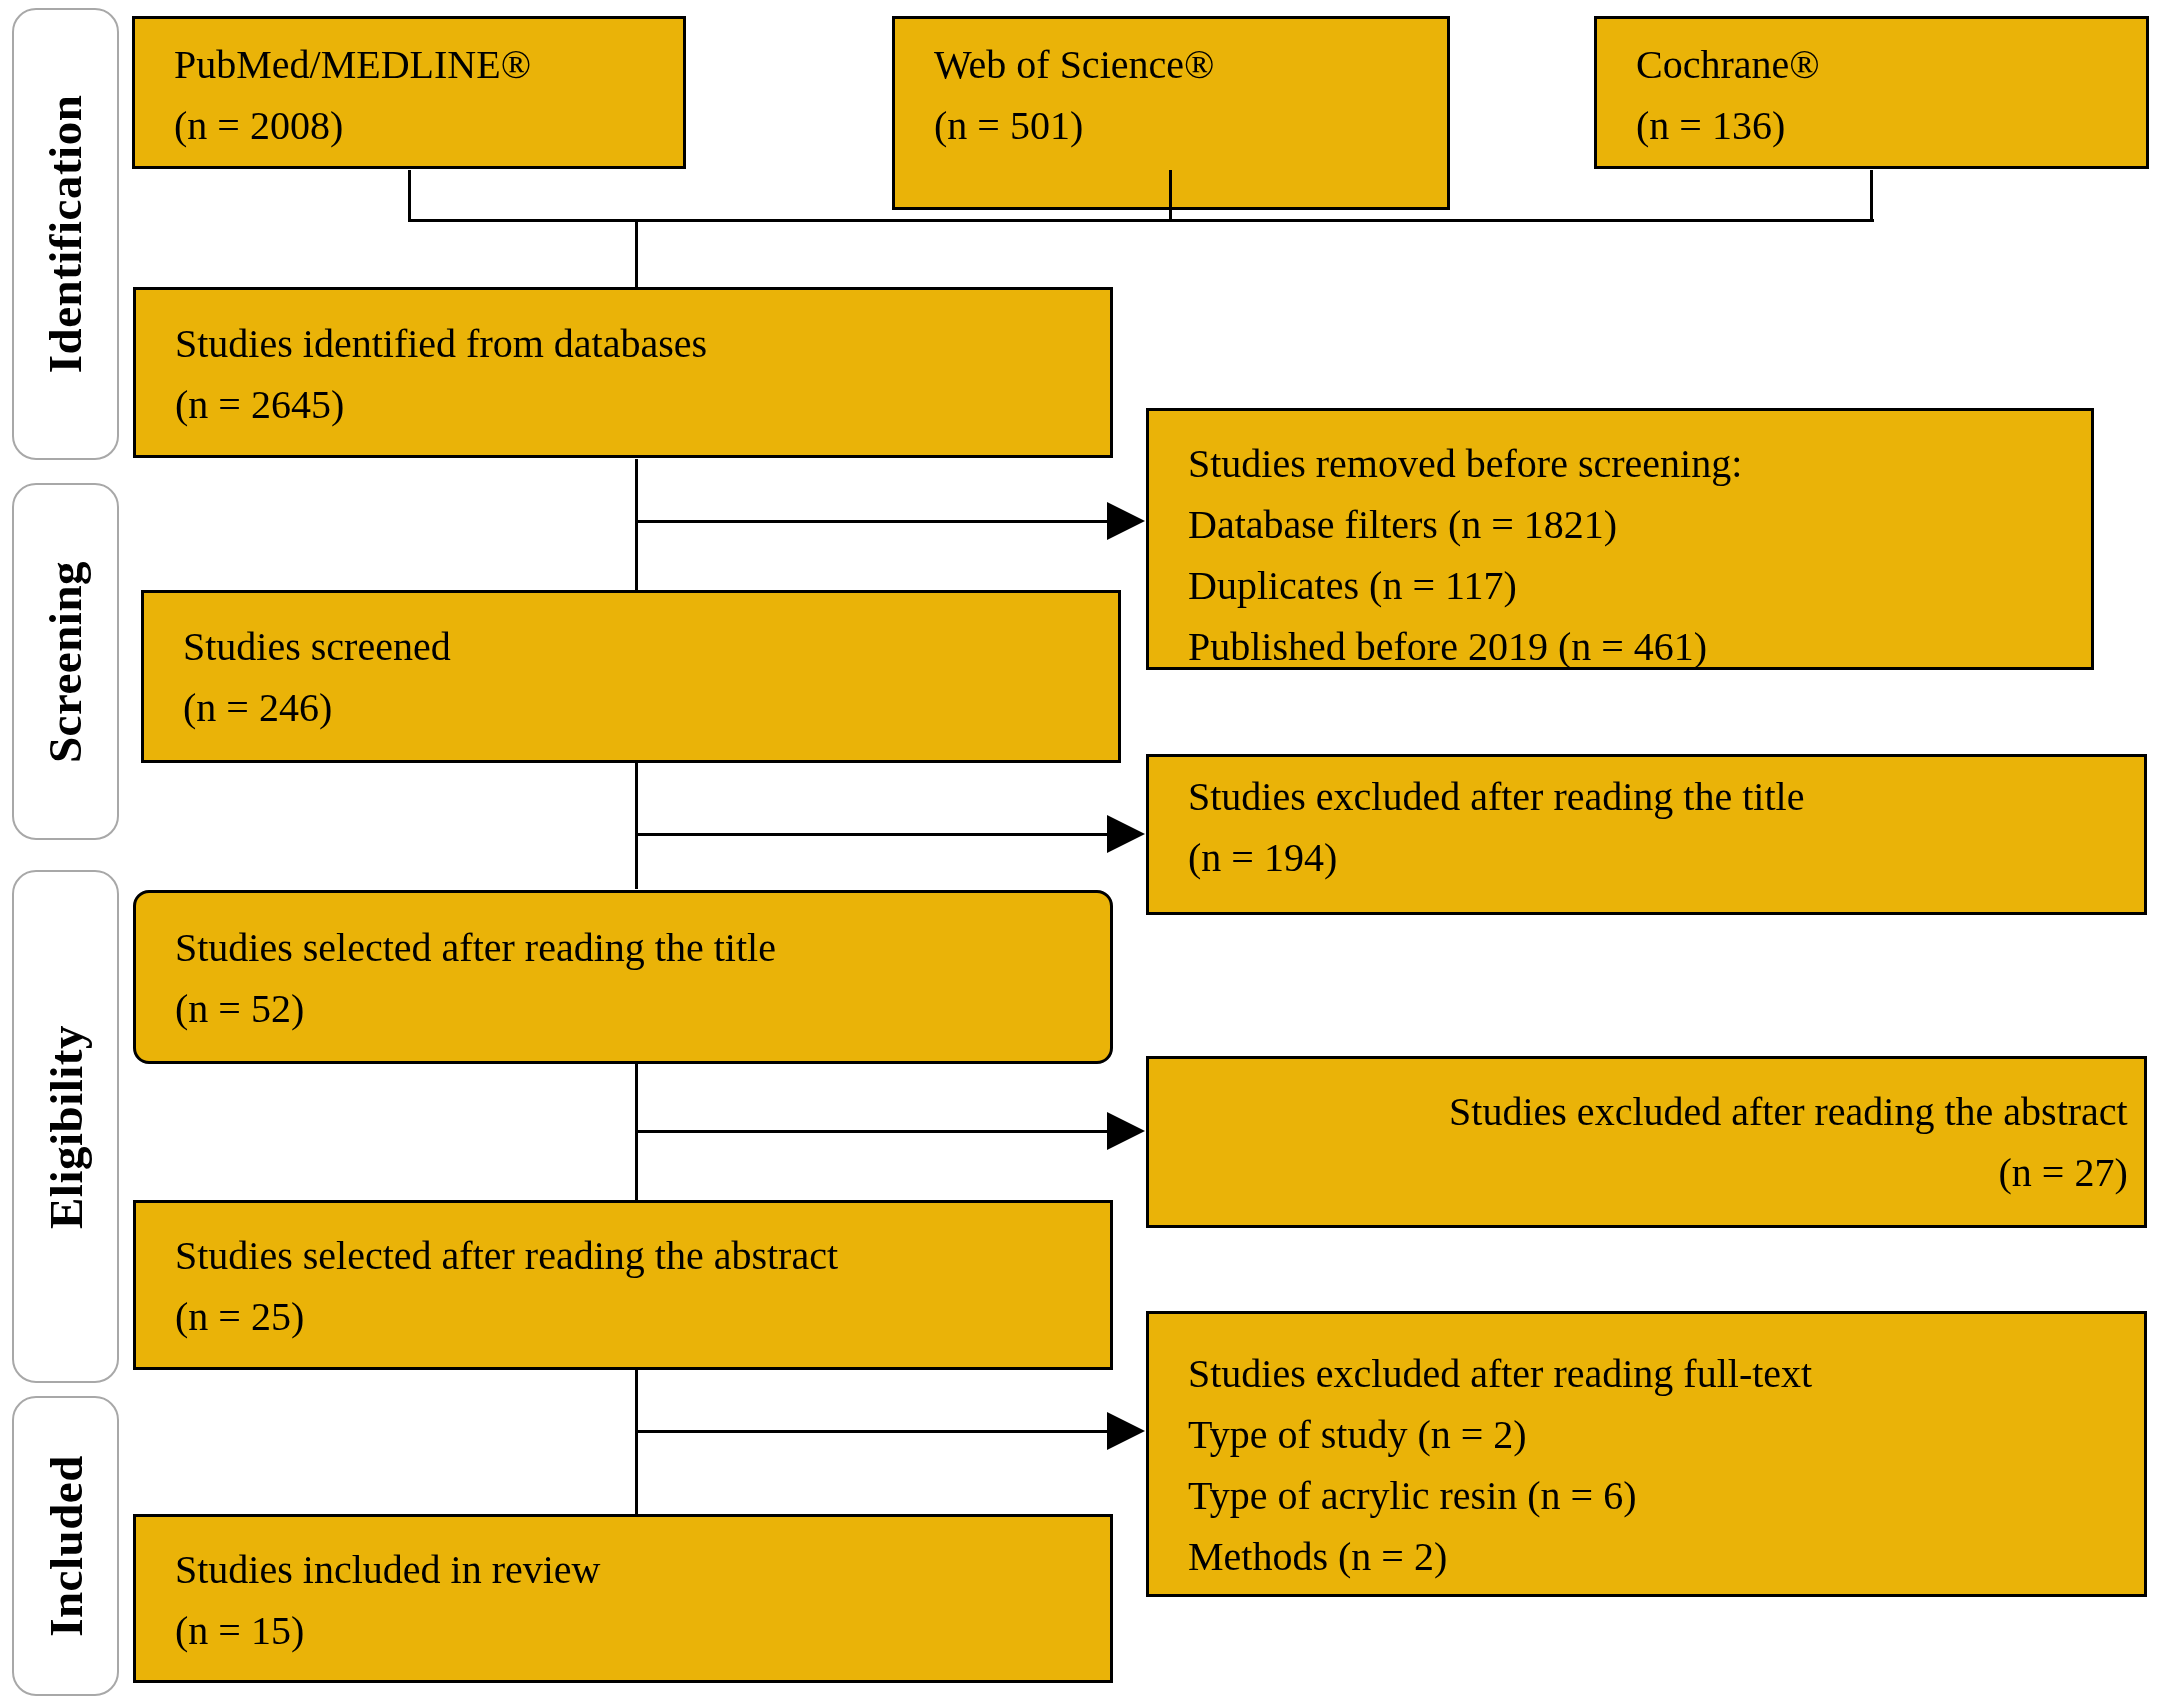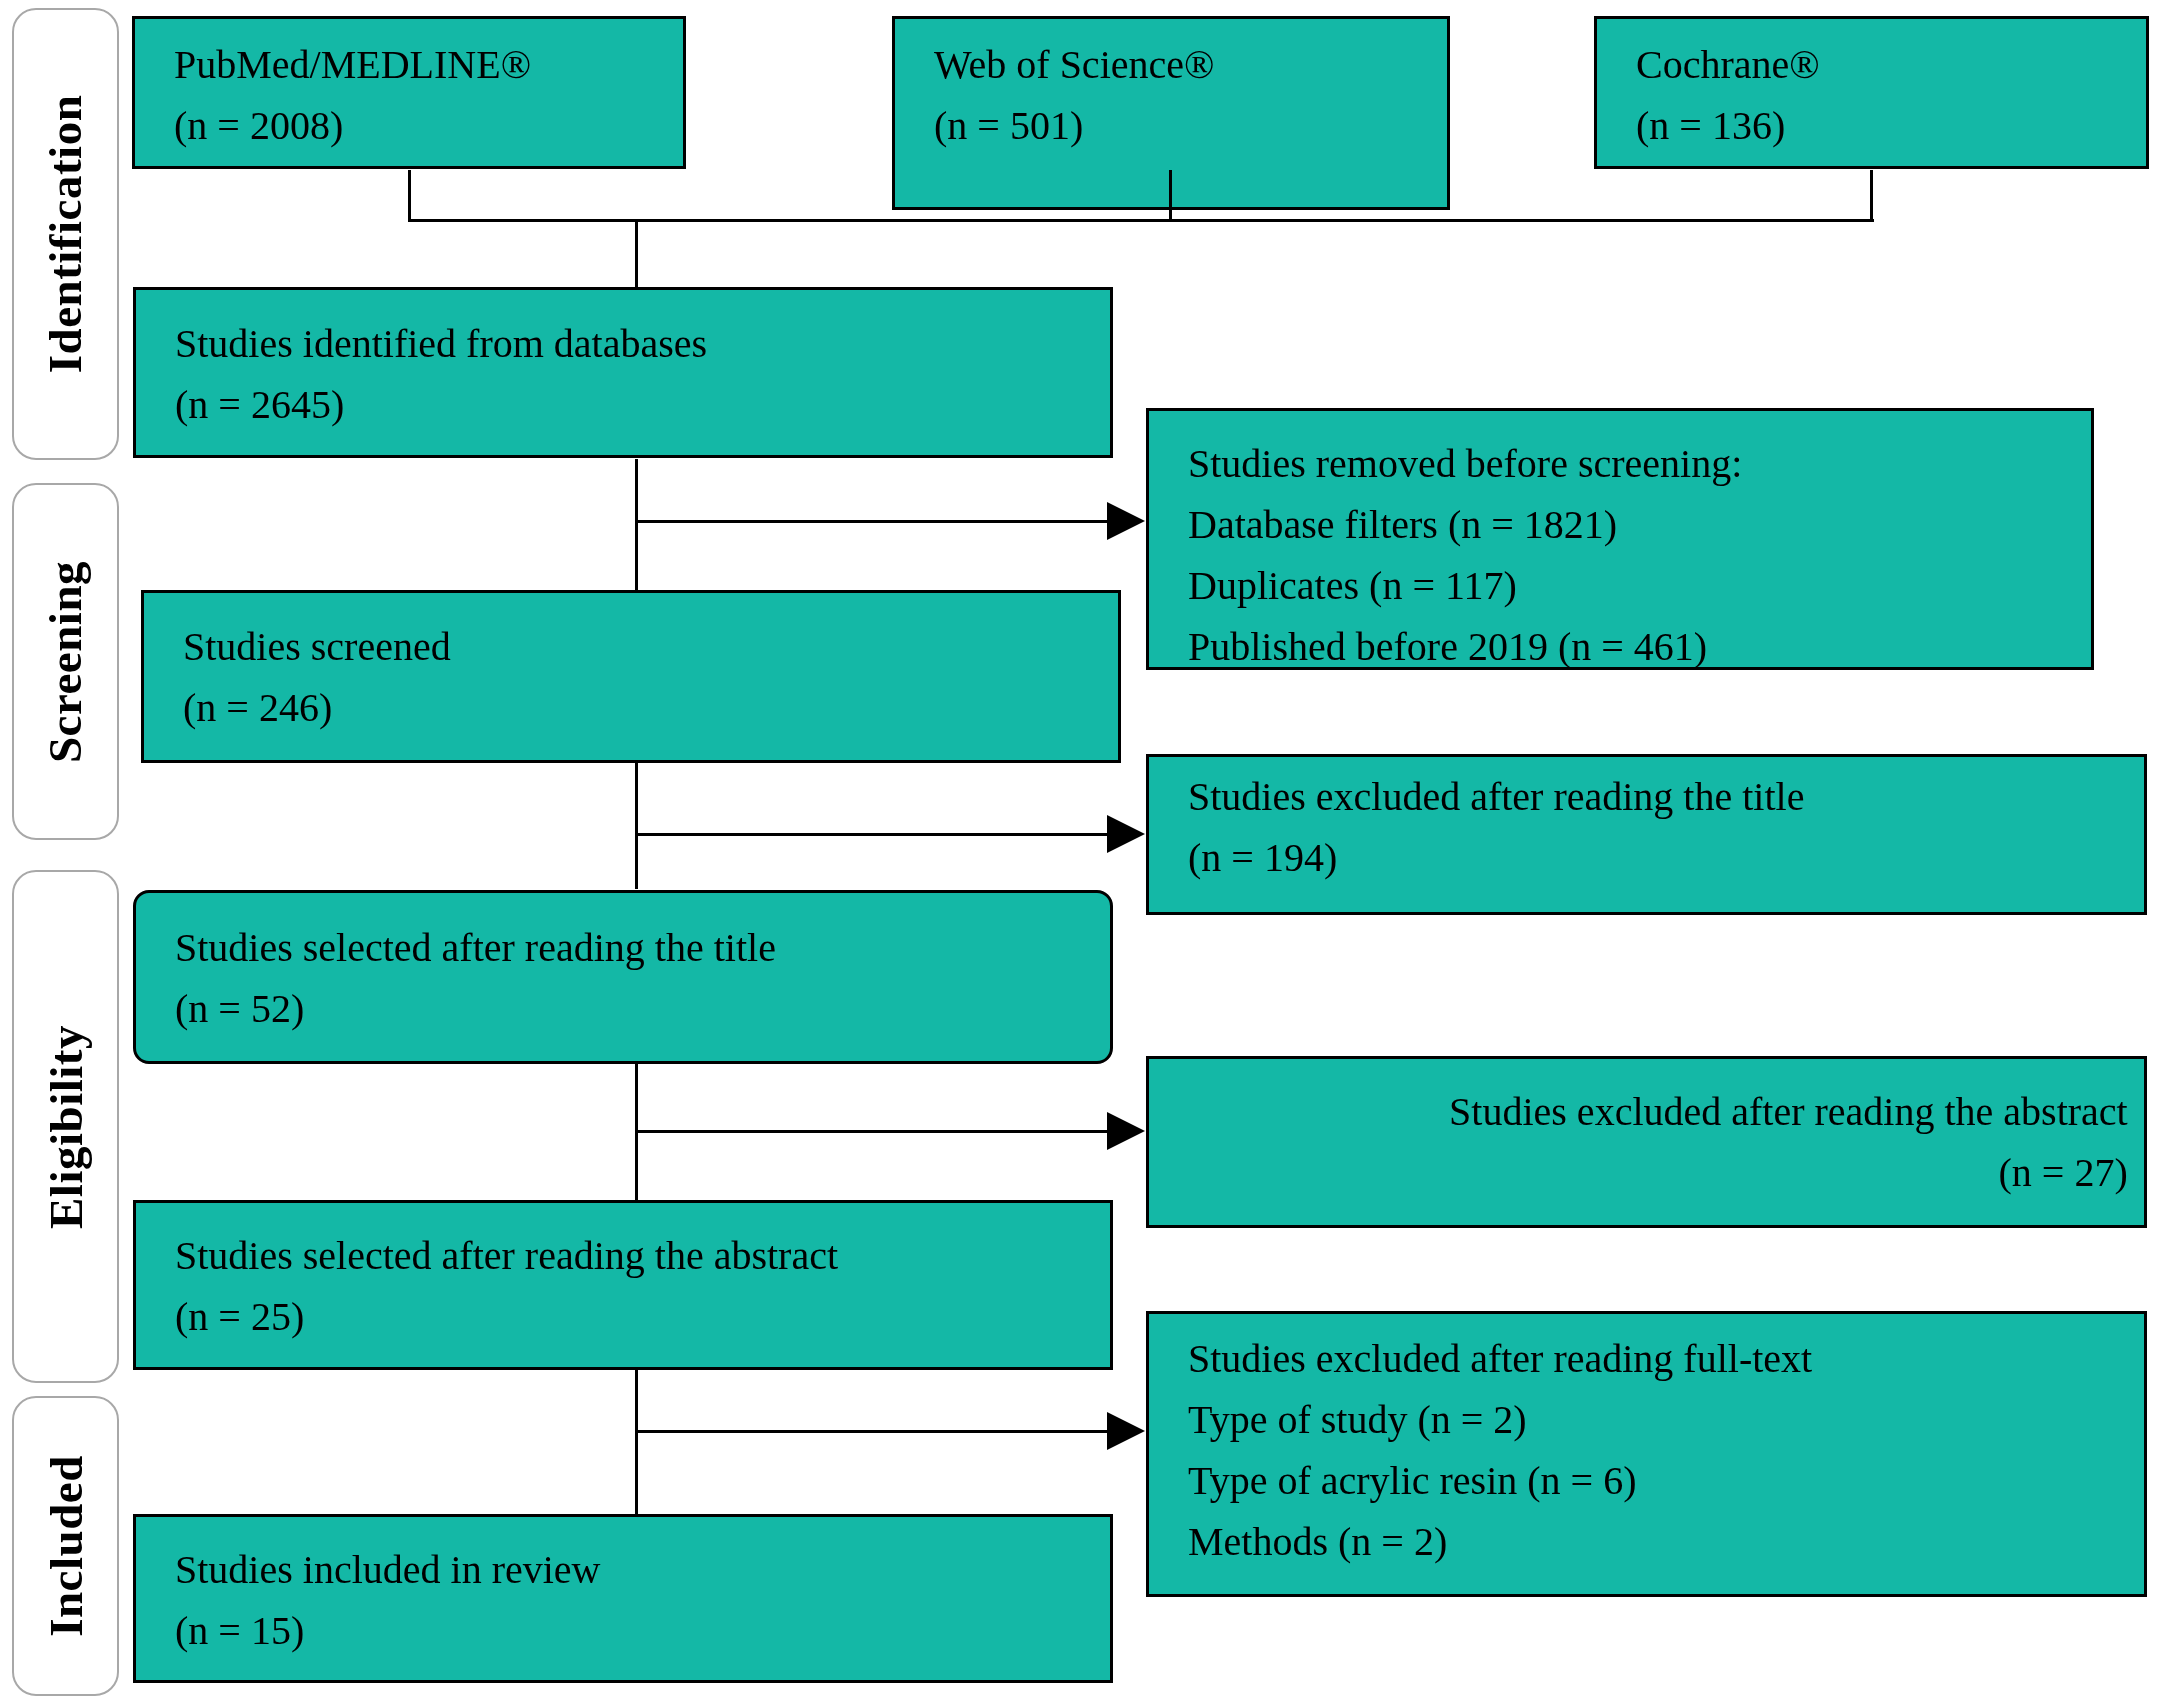--- a/index.html
+++ b/index.html
@@ -11,21 +11,21 @@
     position:absolute;left:12px;width:107px;
     border:2.7px solid #a8a8a8;border-radius:24px;background:#fff;
     display:flex;align-items:center;justify-content:center;
     box-sizing:border-box;
   }
   .stage span{
     transform:rotate(-90deg);white-space:nowrap;
     font-weight:bold;font-size:47px;letter-spacing:0.5px;
   }
   .box{
-    position:absolute;background:#14b8a6;border:3.3px solid #000;
+    position:absolute;background:#eab308;border:3.3px solid #000;
     box-sizing:border-box;padding:19.6px 16.3px 0 39px;
   }
   .box .tline{
     display:block;white-space:nowrap;
     font-size:40px;line-height:61px;
   }
   .cline{position:absolute;background:#000;}
   .ahead{
     position:absolute;width:0;height:0;
     border-top:19.6px solid transparent;
@@ -44,21 +44,21 @@
   
   #main-0{left:133px;top:287px;width:980px;height:171px;padding-top:23px;}
   #main-1{left:141px;top:590px;width:980px;height:173px;padding-top:23px;}
   #main-2{left:133px;top:890px;width:980px;height:174px;padding-top:24px;border-radius:16px;}
   #main-3{left:133px;top:1200px;width:980px;height:170px;padding-top:22px;}
   #main-4{left:133px;top:1514px;width:980px;height:169px;padding-top:22px;}
   
   #exc-0{left:1146px;top:408px;width:948px;height:262px;padding-top:22px;}
   #exc-1{left:1146px;top:754px;width:1001px;height:161px;padding-top:9px;}
   #exc-2{left:1146px;top:1056px;width:1001px;height:172px;padding-top:22px;text-align:right;}
-  #exc-3{left:1146px;top:1311px;width:1001px;height:286px;padding-top:14px;}
+  #exc-3{left:1146px;top:1311px;width:1001px;height:286px;padding-top:29px;}
   
   #drop-src-0{left:408px;top:170px;width:3.3px;height:52px;}
   #drop-src-1{left:1169px;top:170px;width:3.3px;height:52px;}
   #drop-src-2{left:1870px;top:170px;width:3.3px;height:52px;}
   #h-top{left:408px;top:219px;width:1466px;height:3.3px;}
   #v-into-main{left:635px;top:219px;width:3.3px;height:69px;}
   #v-m0-m1{left:635px;top:459px;width:3.3px;height:132px;}
   #v-m1-m2{left:635px;top:763px;width:3.3px;height:126px;}
   #v-m2-m3{left:635px;top:1064px;width:3.3px;height:136px;}
   #v-m3-m4{left:635px;top:1370px;width:3.3px;height:144px;}

